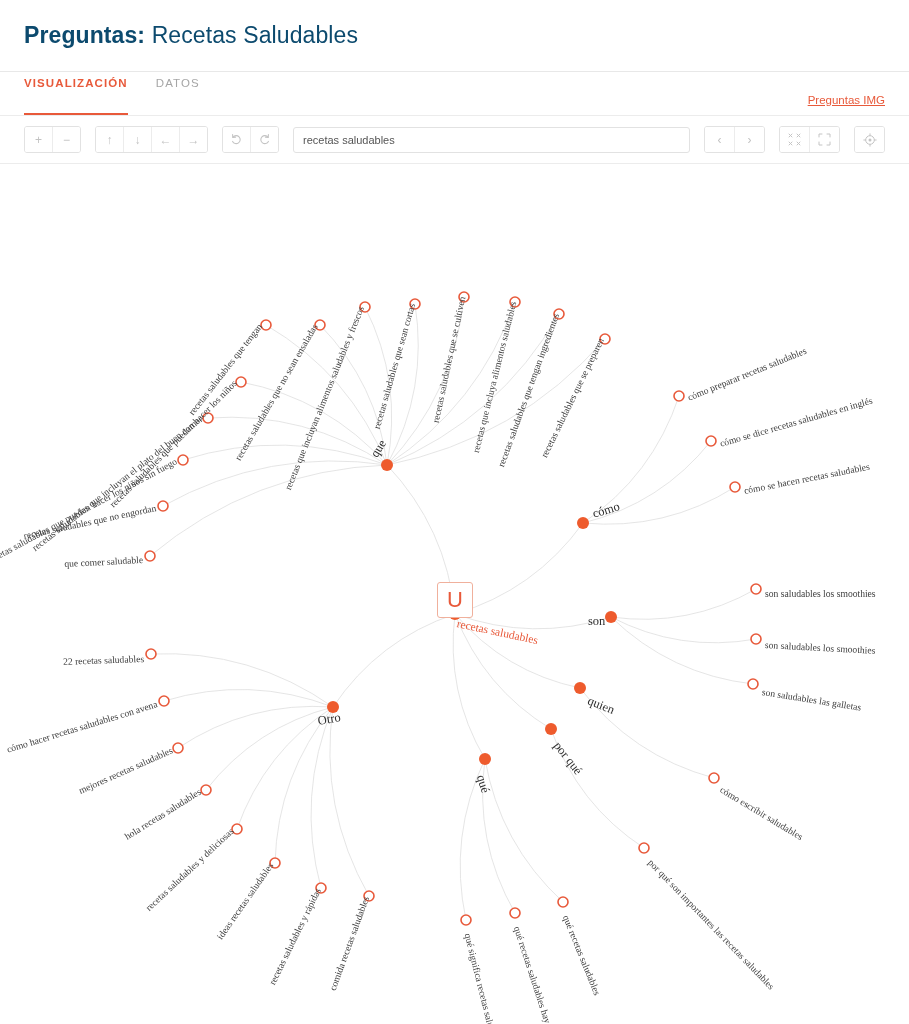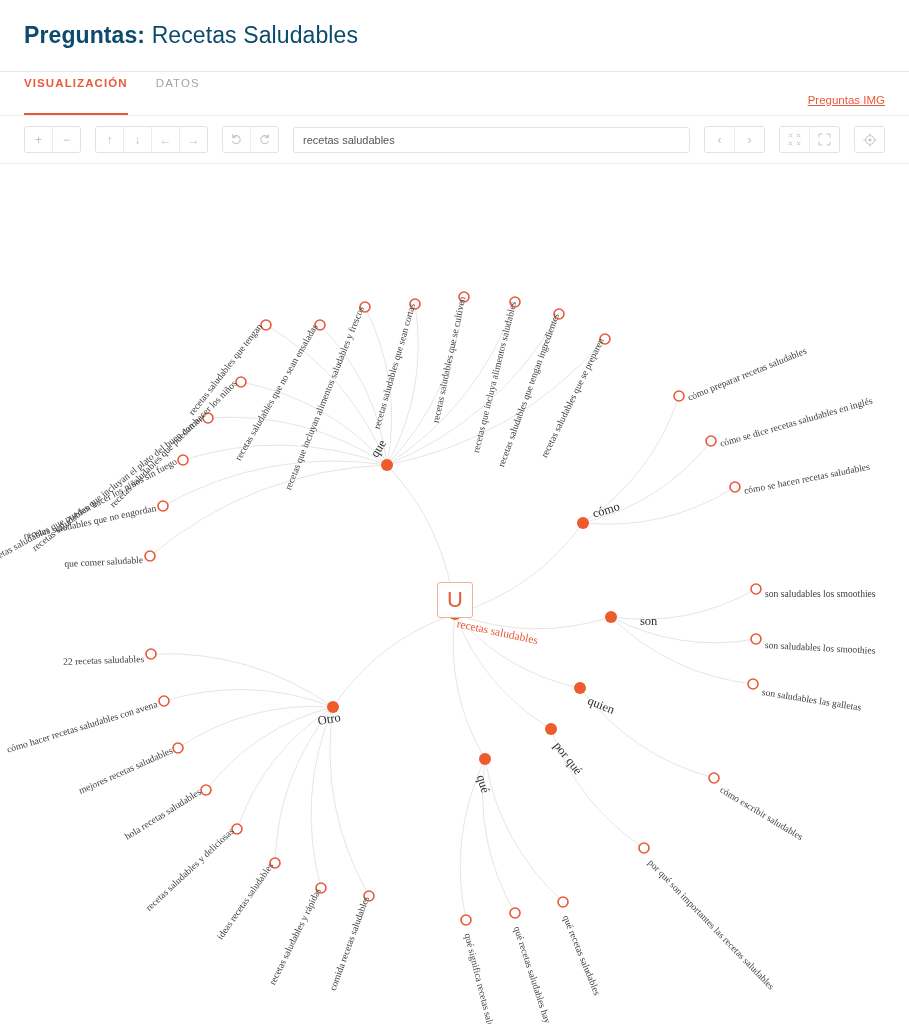--- a/index.html
+++ b/index.html
@@ -242,21 +242,21 @@
         <circle cx="321" cy="724" r="5" fill="#ffffff" stroke="#e8593a" stroke-width="1.6"></circle>
         <circle cx="369" cy="732" r="5" fill="#ffffff" stroke="#e8593a" stroke-width="1.6"></circle>
       </svg>
     <div id="overlay">
         <div class="node-label root-label" style="left: 457px; top: 453px; transform: rotate(12deg);">recetas saludables</div>
         <div class="hitdot" style="left: 387px; top: 301px;"></div>
         <div class="node-label lvl1-label" style="left: 374px; top: 285px; transform: rotate(-58deg); transform-origin: 0px 50%;">que</div>
         <div class="hitdot" style="left: 583px; top: 359px;"></div>
         <div class="node-label lvl1-label" style="left: 593px; top: 343px; transform: rotate(-17deg); transform-origin: 0px 50%;">cómo</div>
         <div class="hitdot" style="left: 611px; top: 453px;"></div>
-        <div class="node-label lvl1-label" style="left: 640px; top: 450px; transform: rotate(0deg); transform-origin: 0px 50%; text-align: center;">son</div>
+        <div class="node-label lvl1-label" style="left: 588px; top: 450px; transform: rotate(0deg); transform-origin: 0px 50%; text-align: center;">son</div>
         <div class="hitdot" style="left: 580px; top: 524px;"></div>
         <div class="node-label lvl1-label" style="left: 588px; top: 529px; transform: rotate(22deg); transform-origin: 0px 50%;">quien</div>
         <div class="hitdot" style="left: 551px; top: 565px;"></div>
         <div class="node-label lvl1-label" style="left: 556px; top: 572px; transform: rotate(52deg); transform-origin: 0px 50%;">por qué</div>
         <div class="hitdot" style="left: 485px; top: 595px;"></div>
         <div class="node-label lvl1-label" style="left: 480px; top: 604px; transform: rotate(72deg); transform-origin: 0px 50%;">qué</div>
         <div class="hitdot" style="left: 333px; top: 543px;"></div>
         <div class="node-label lvl1-label" style="left: 318px; top: 550px; transform: rotate(-10deg); transform-origin: 0px 50%;">Otro</div>
         <div class="hitdot" style="left: 208px; top: 254px;"></div>
         <div class="node-label lvl2-label" style="left: 201px; top: 248px; transform: translateX(-100%) rotate(-38deg); transform-origin: 100% 50%;">recetas saludables que incluyan el plato del buen comer</div>

